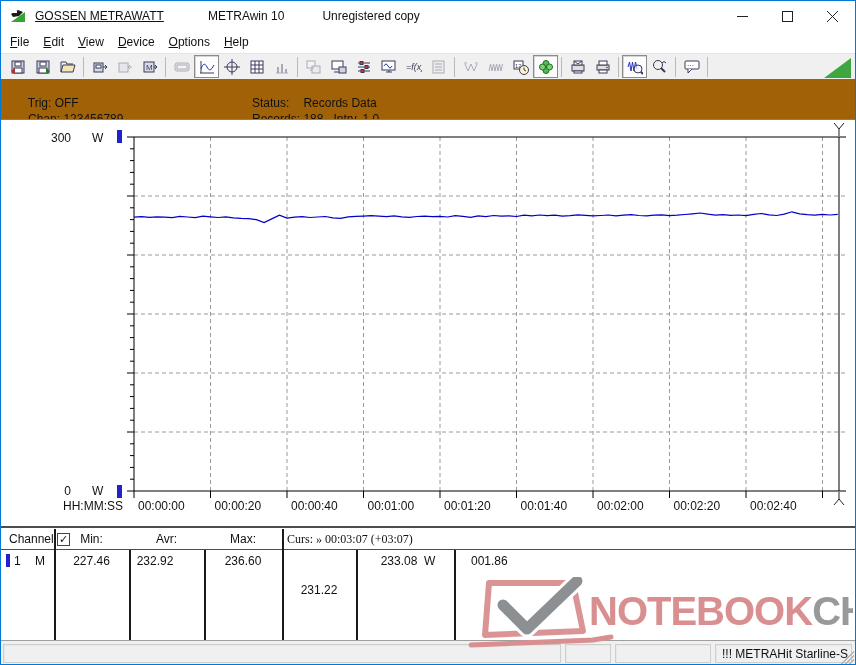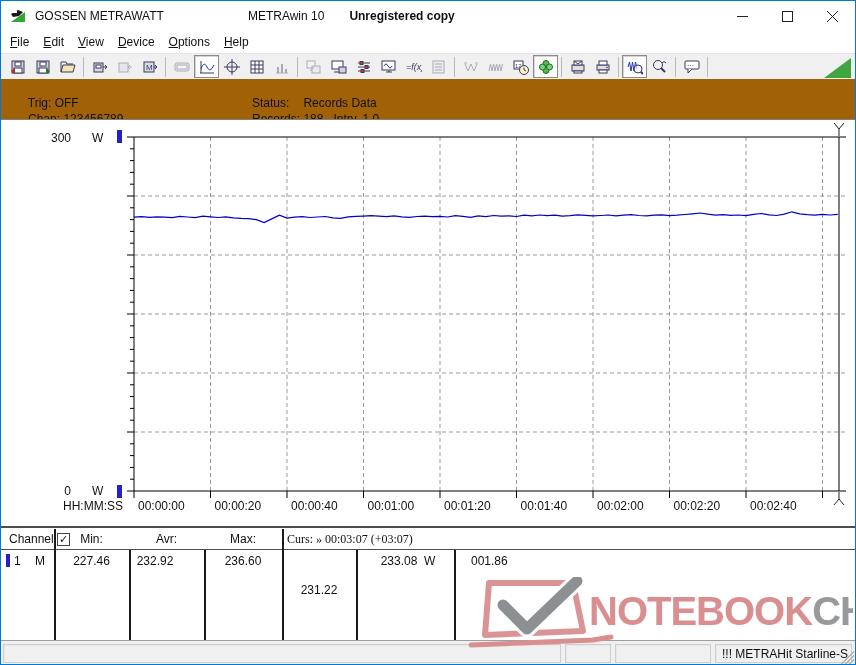--- a/index.html
+++ b/index.html
@@ -4,23 +4,23 @@
 <style>
   * { margin:0; padding:0; box-sizing:border-box; }
   html,body { width:856px; height:665px; font-family:"Liberation Sans", sans-serif; }
   .window { position:relative; width:856px; height:665px; background:#f0f0f0;
             border:1px solid #0078d7; overflow:hidden; font-size:12px; color:#111; }
 
   
   .titlebar { position:absolute; left:0; top:0; width:100%; height:30px; background:#fff;
               display:flex; align-items:center; }
   .app-icon { width:17px; height:16px; margin-left:9px; }
-  .t-left  { margin-left:8px; }
-  .t-mid   { margin-left:84px; }
-  .t-right { margin-left:25px;font-weight:bold; }
+  .t-left  { margin-left:8px;text-decoration:underline; }
+  .t-mid   { margin-left:44px; }
+  .t-right { margin-left:38px; }
   .win-controls { position:absolute; right:0; top:0; height:30px; display:flex; }
   .win-btn { width:45px; height:30px; display:flex; align-items:center; justify-content:center; }
 
   
   .menubar { position:absolute; left:0; top:30px; width:100%; height:22px; background:#fff;
              display:flex; align-items:center; padding-left:2px; }
   .menu-item { padding:2px 7px; }
   .menu-item u { text-decoration:underline; }
 
   

